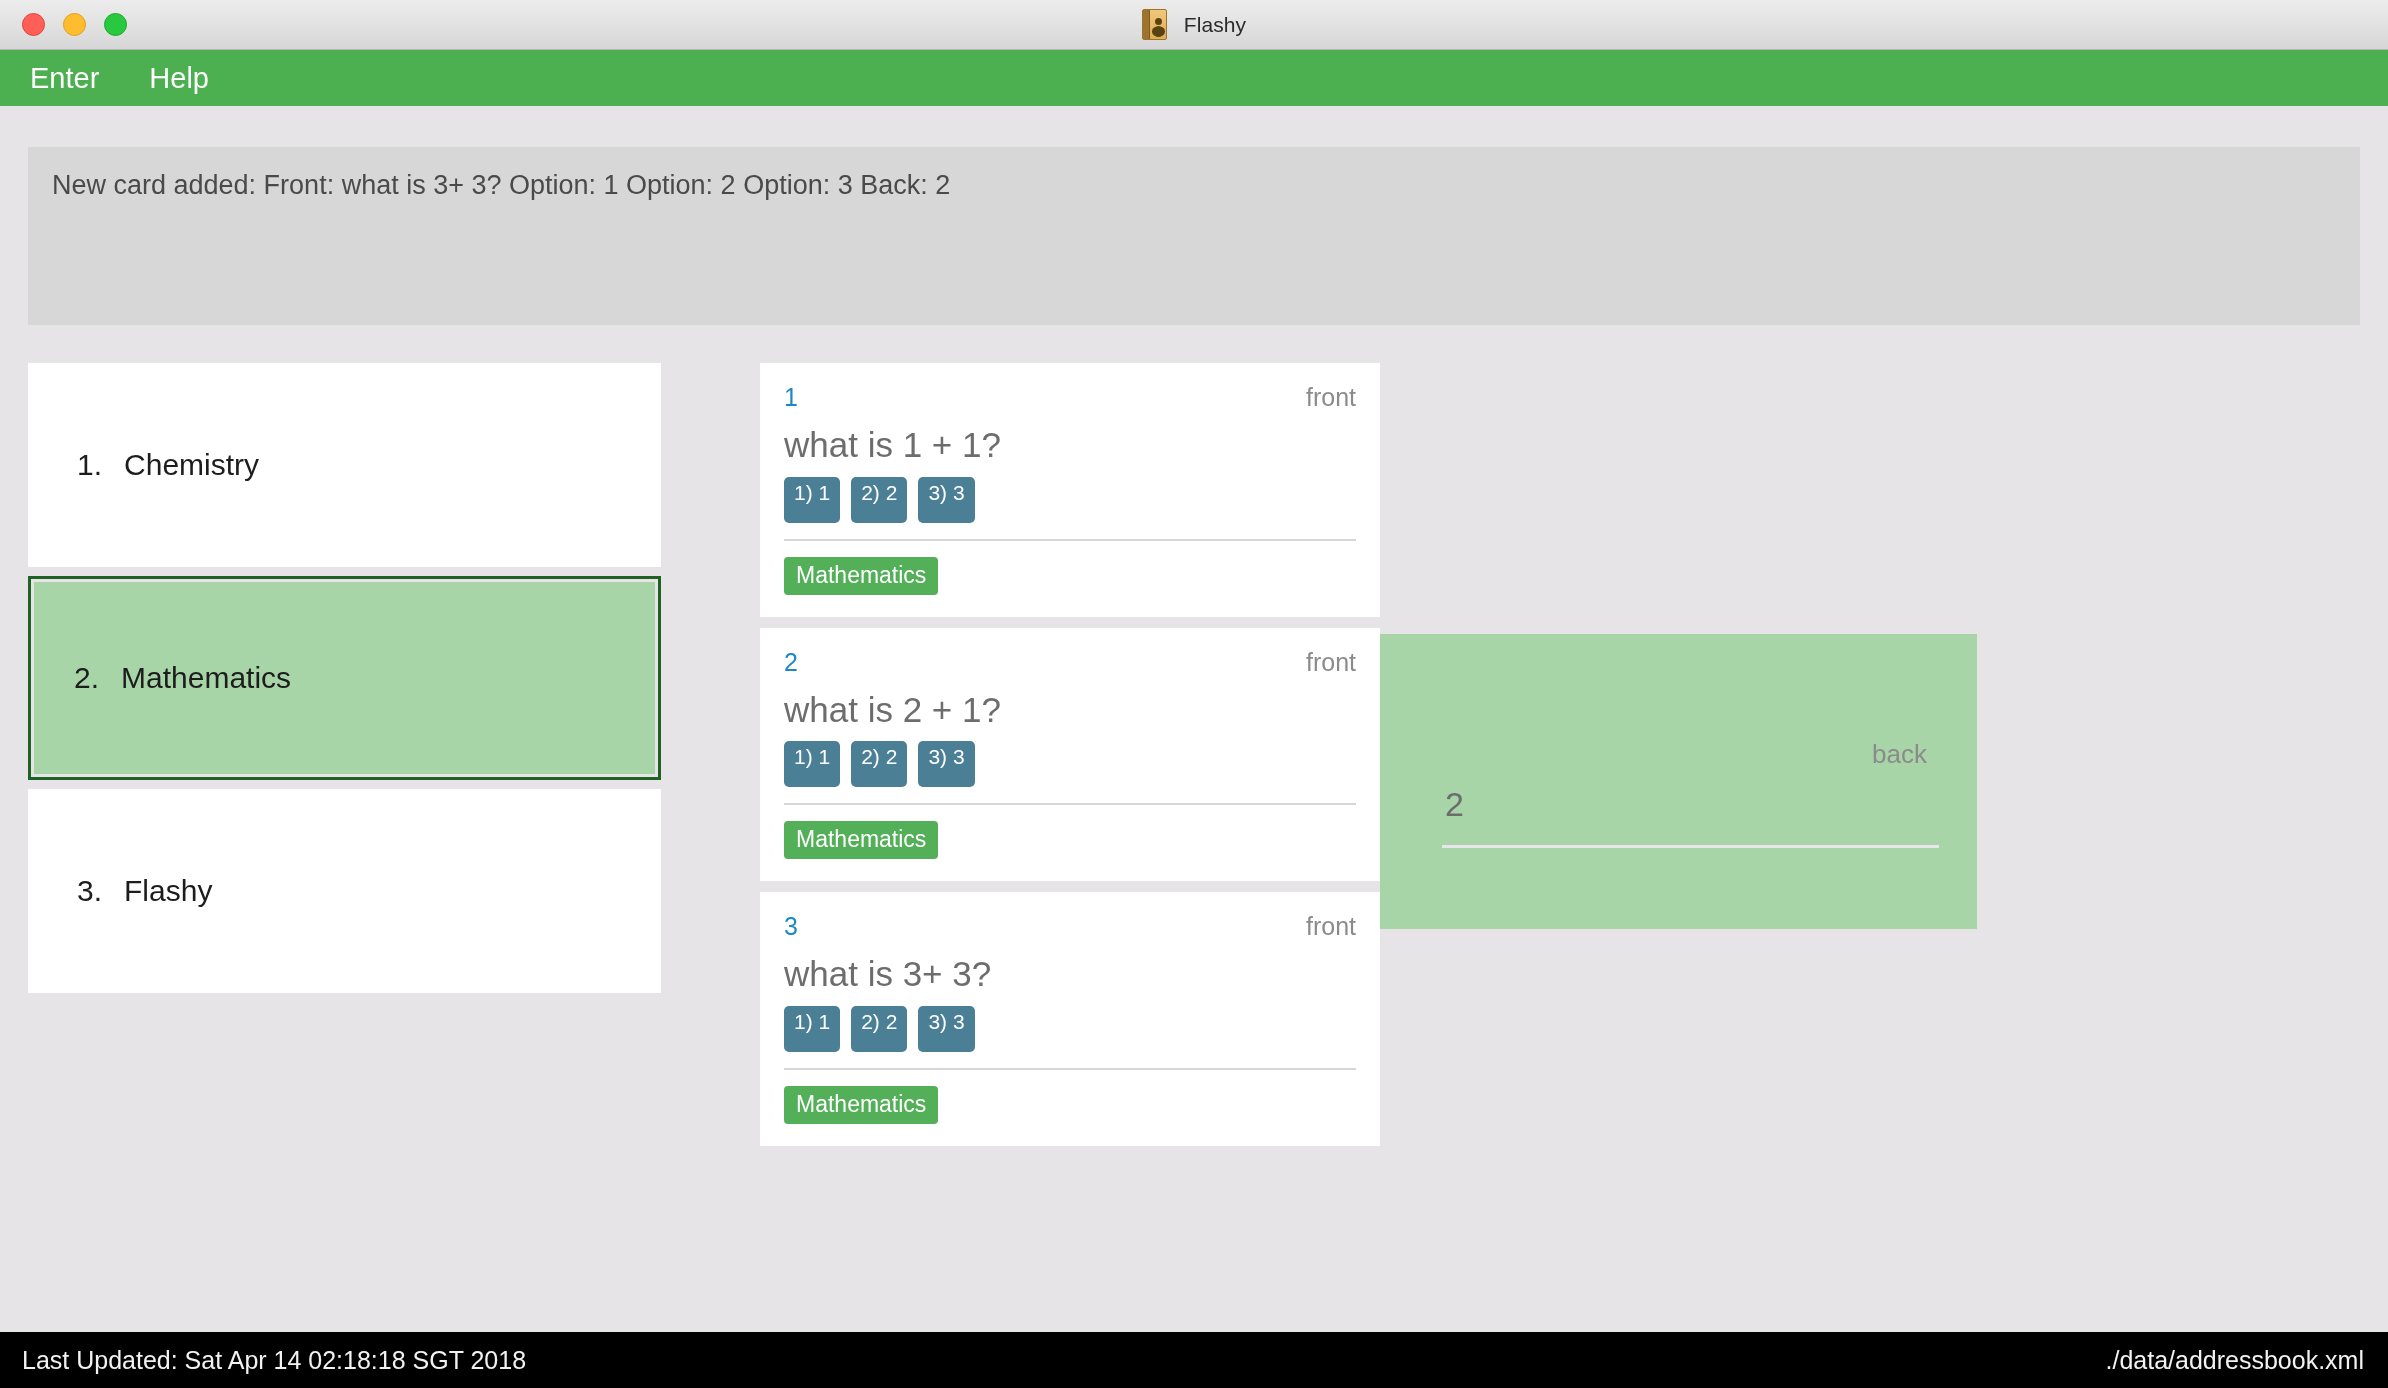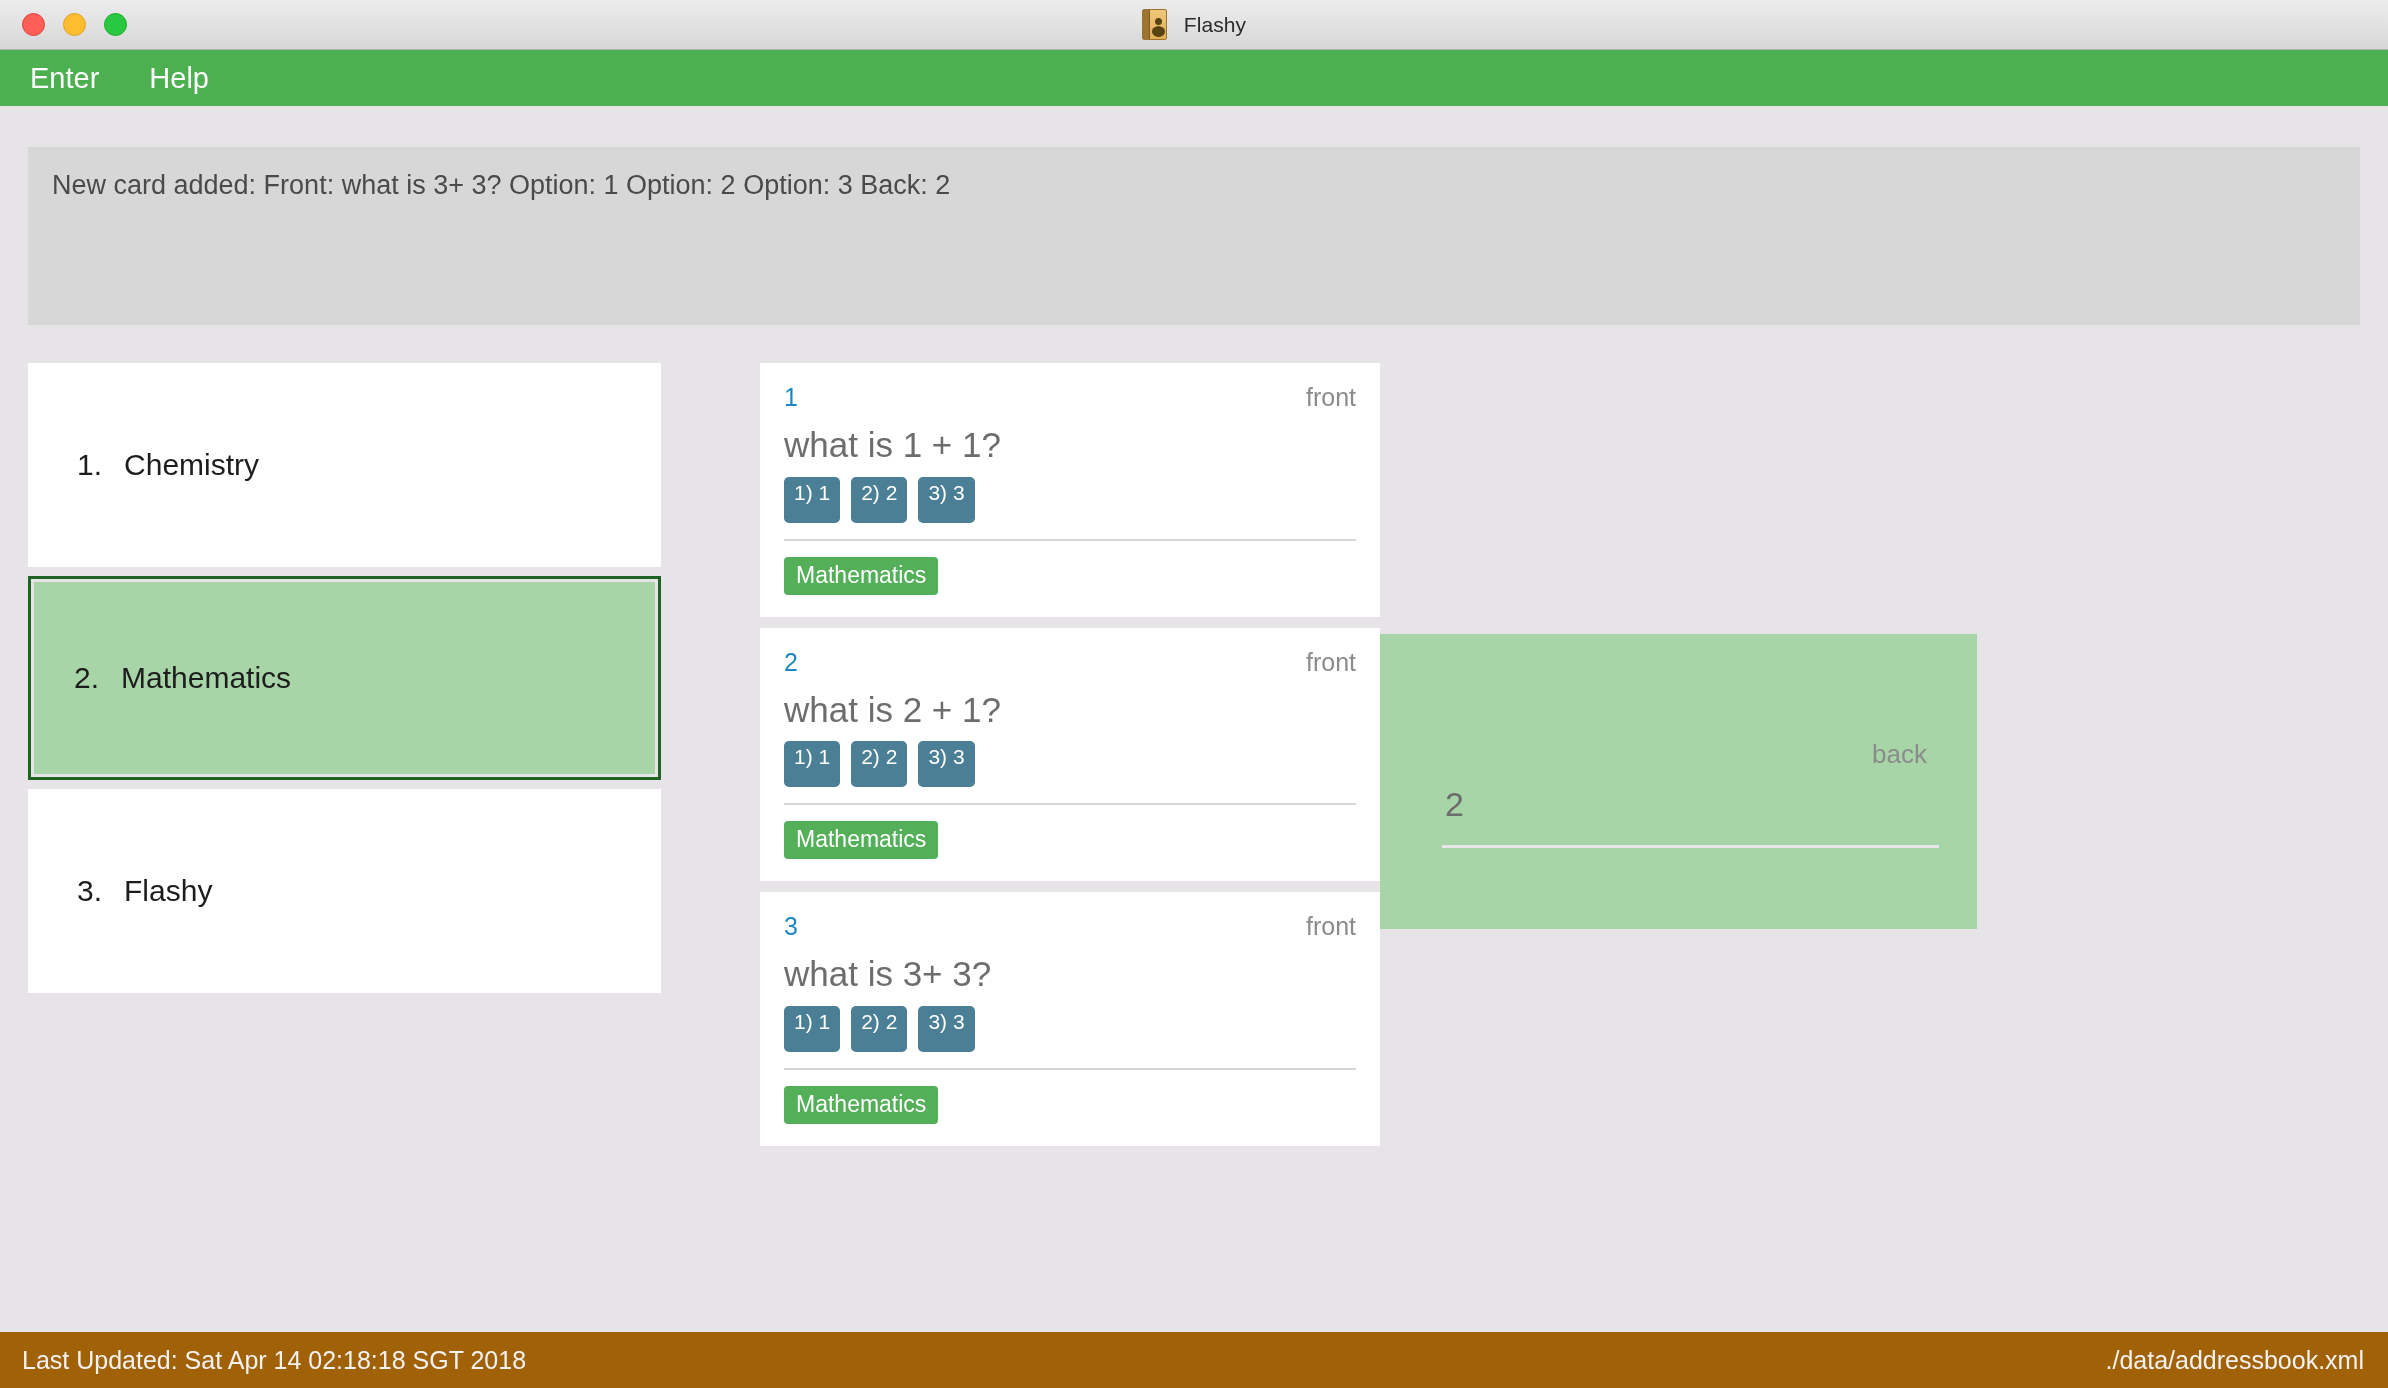--- a/index.html
+++ b/index.html
@@ -269,21 +269,21 @@
     right: 38px;
     top: 211px;
     height: 3px;
     background: #e8e6ea;
   }
 
   
   .statusbar {
     height: 56px;
     flex: 0 0 56px;
-    background: #a16207;
+    background: #000000;
     display: flex;
     align-items: center;
     justify-content: space-between;
     padding: 0 24px 0 22px;
     color: #f2f2f2;
     font-size: 25px;
   }
 </style>
 </head>
 <body>

